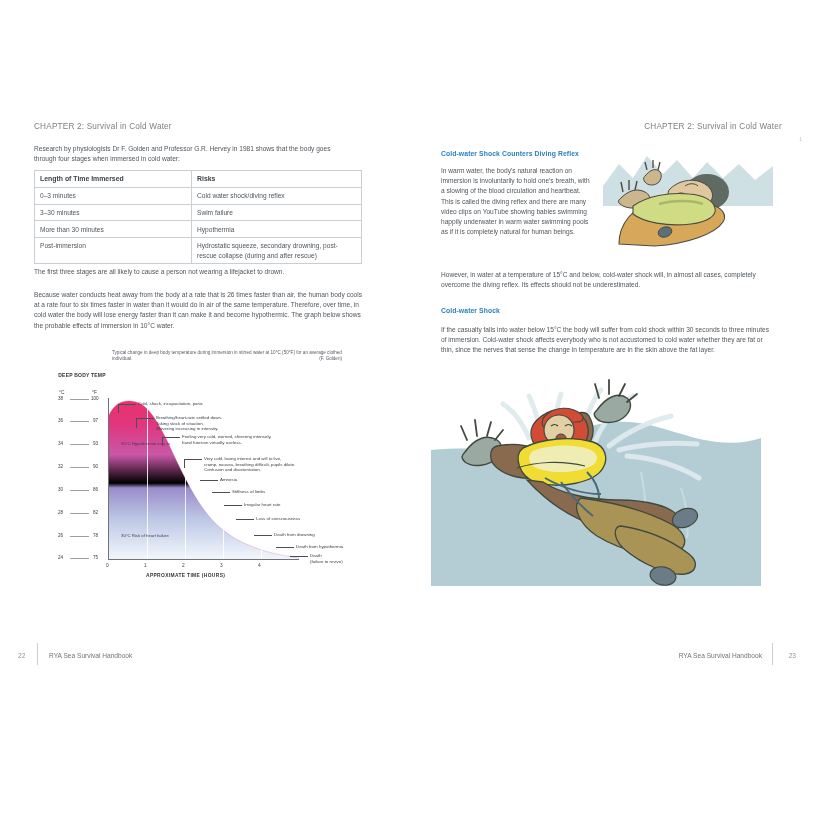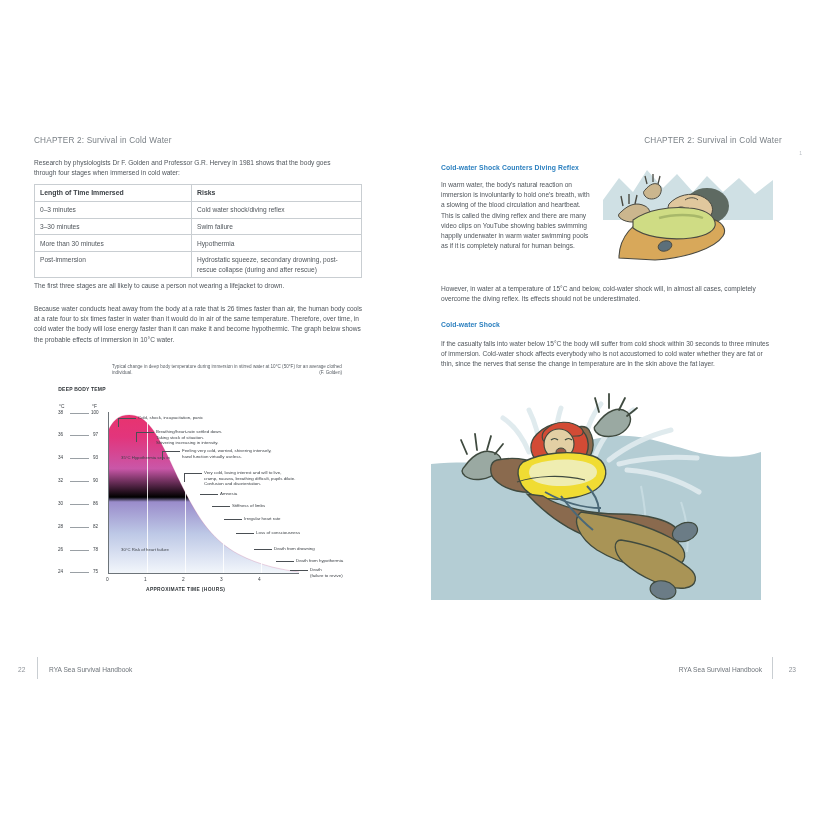--- a/index.html
+++ b/index.html
@@ -1,18 +1,18 @@
 <!DOCTYPE html>
 <html><head>
 <meta charset="utf-8">
 <style>
   html,body{margin:0;padding:0;background:#ffffff;}
   body{width:814px;height:814px;font-family:"Liberation Sans",sans-serif;color:#3f4347;overflow:hidden;}
   .spread{position:absolute;left:0;top:0;width:814px;height:814px;background:#fff;}
-  .page{position:absolute;top:118px;height:560px;background:#fff;}
+  .page{position:absolute;top:104px;height:560px;background:#fff;}
   .page-left{left:18px;width:382px;}
   .page-right{left:415px;width:381px;}
 
   .running-head{font-size:8.2px;color:#7a8086;letter-spacing:.2px;}
   .rh-left{position:absolute;left:16px;top:18px;}
   .rh-right{position:absolute;right:14px;top:18px;}
 
   .body-text{font-size:6.6px;line-height:10.2px;color:#50565c;}
 
   

